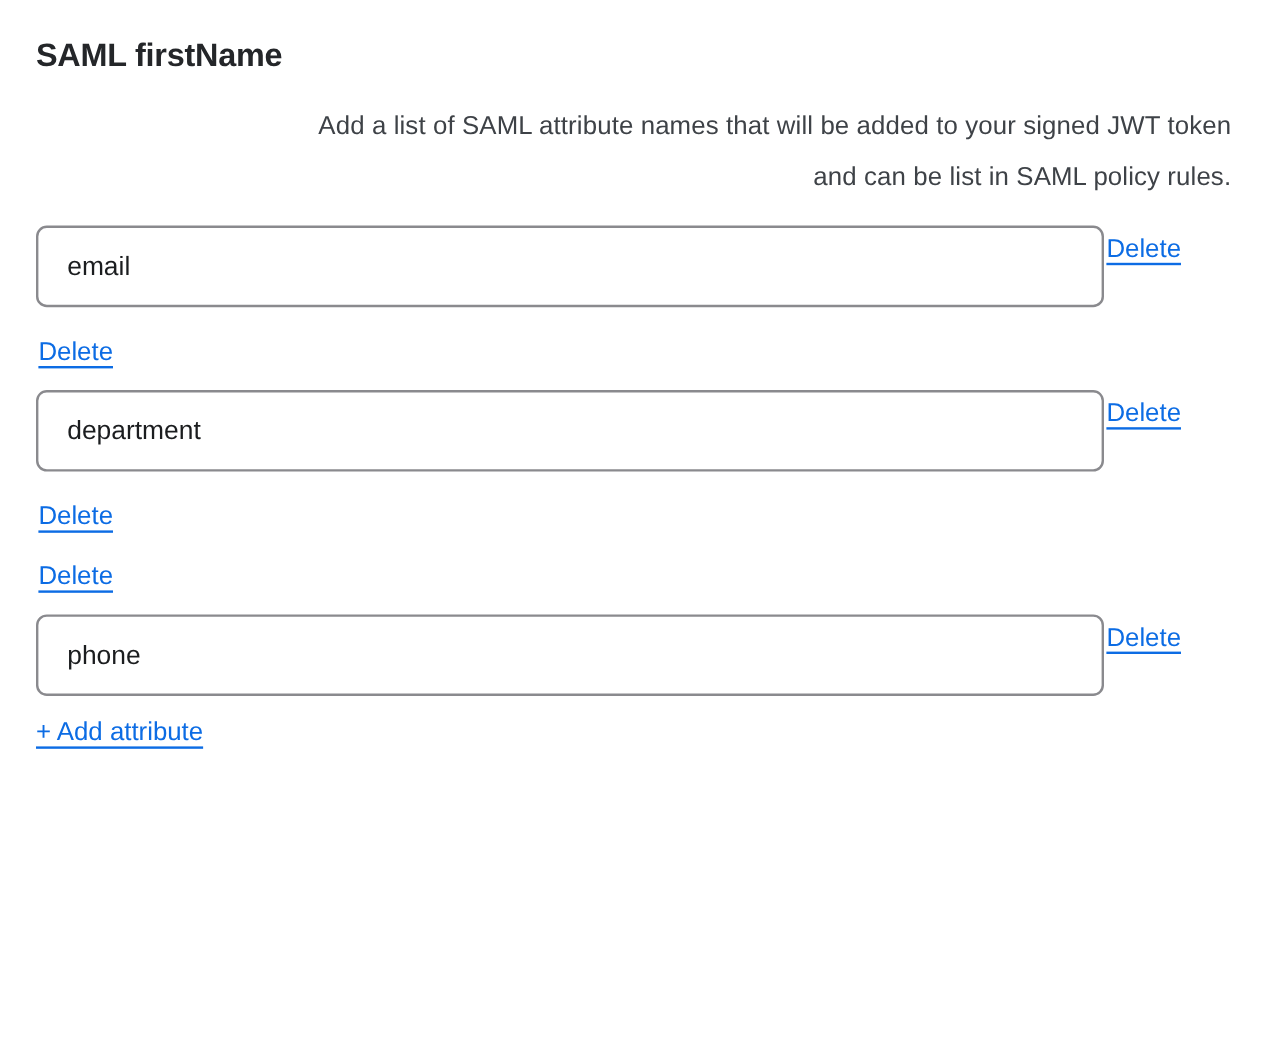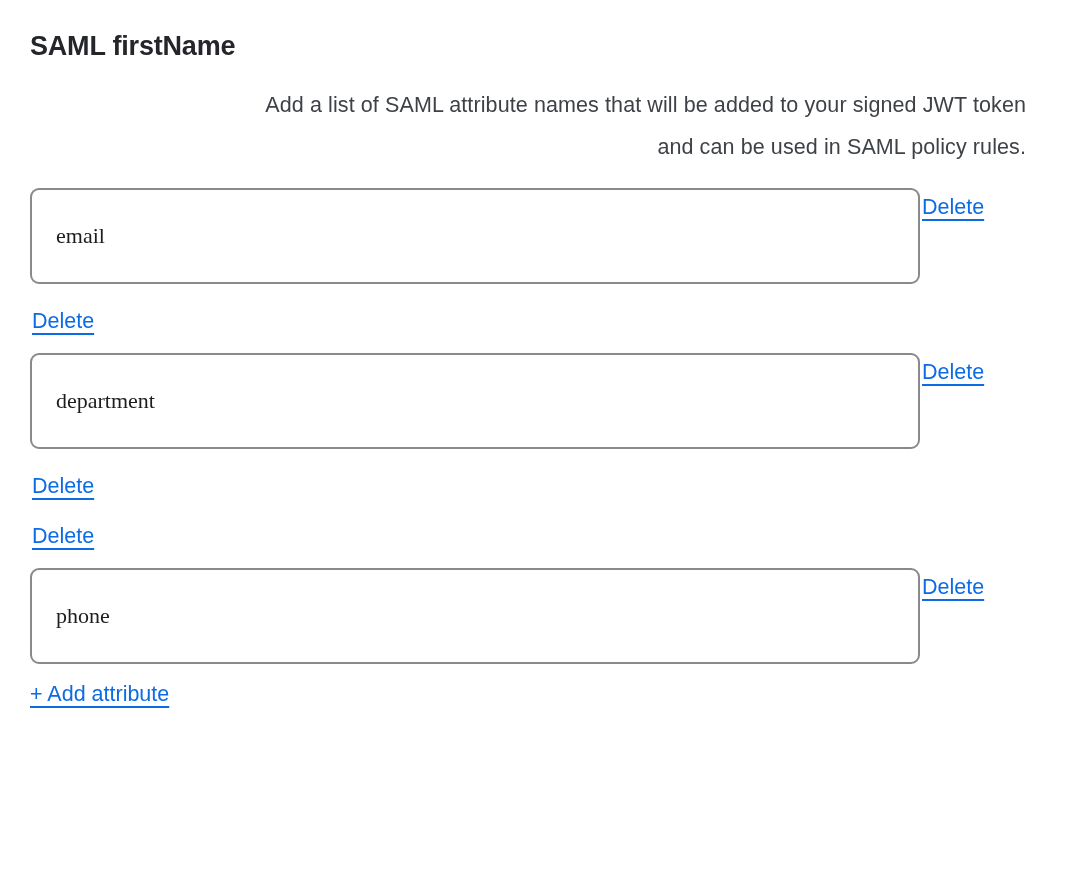--- a/index.html
+++ b/index.html
@@ -44,26 +44,26 @@
   .attr-rows {
     margin-top: 20px;
   }
   .attr-row {
     display: flex;
     align-items: flex-start;
     margin-bottom: 18px;
   }
   .attr-input {
     width: 890px;
-    height: 96px;
+    height: 68px;
     border: 2px solid var(--border-color);
     border-radius: 9px;
     background: #ffffff;
     padding: 0 24px;
-    font-family: Liberation Serif, serif;
+    font-family: Liberation Sans, sans-serif;
     font-size: 22px;
     color: var(--input-text);
     outline: none;
   }
   a.link {
     color: var(--link-color);
     text-decoration: underline;
     text-underline-offset: 5px;
     text-decoration-thickness: 1.5px;
     cursor: pointer;
@@ -85,21 +85,21 @@
   }
 </style>
 </head>
 <body>
 
 <div class="container">
   <h1 class="section-title">SAML firstName</h1>
 
   <p class="section-desc">
     <span>Add a list of SAML attribute names that will be added to your signed JWT token</span>
-    <span>and can be used in SAML policy rules.</span>
+    <span>and can be list in SAML policy rules.</span>
   </p>
 
   <div class="attr-rows" id="attr-rows">
   <div class="attr-row">
     <input type="text" class="attr-input" value="email" style="">
     <a href="#" class="link delete-link">Delete</a>
   </div>
 
   <div class="attr-row">
     <a href="#" class="link delete-link">Delete</a>

